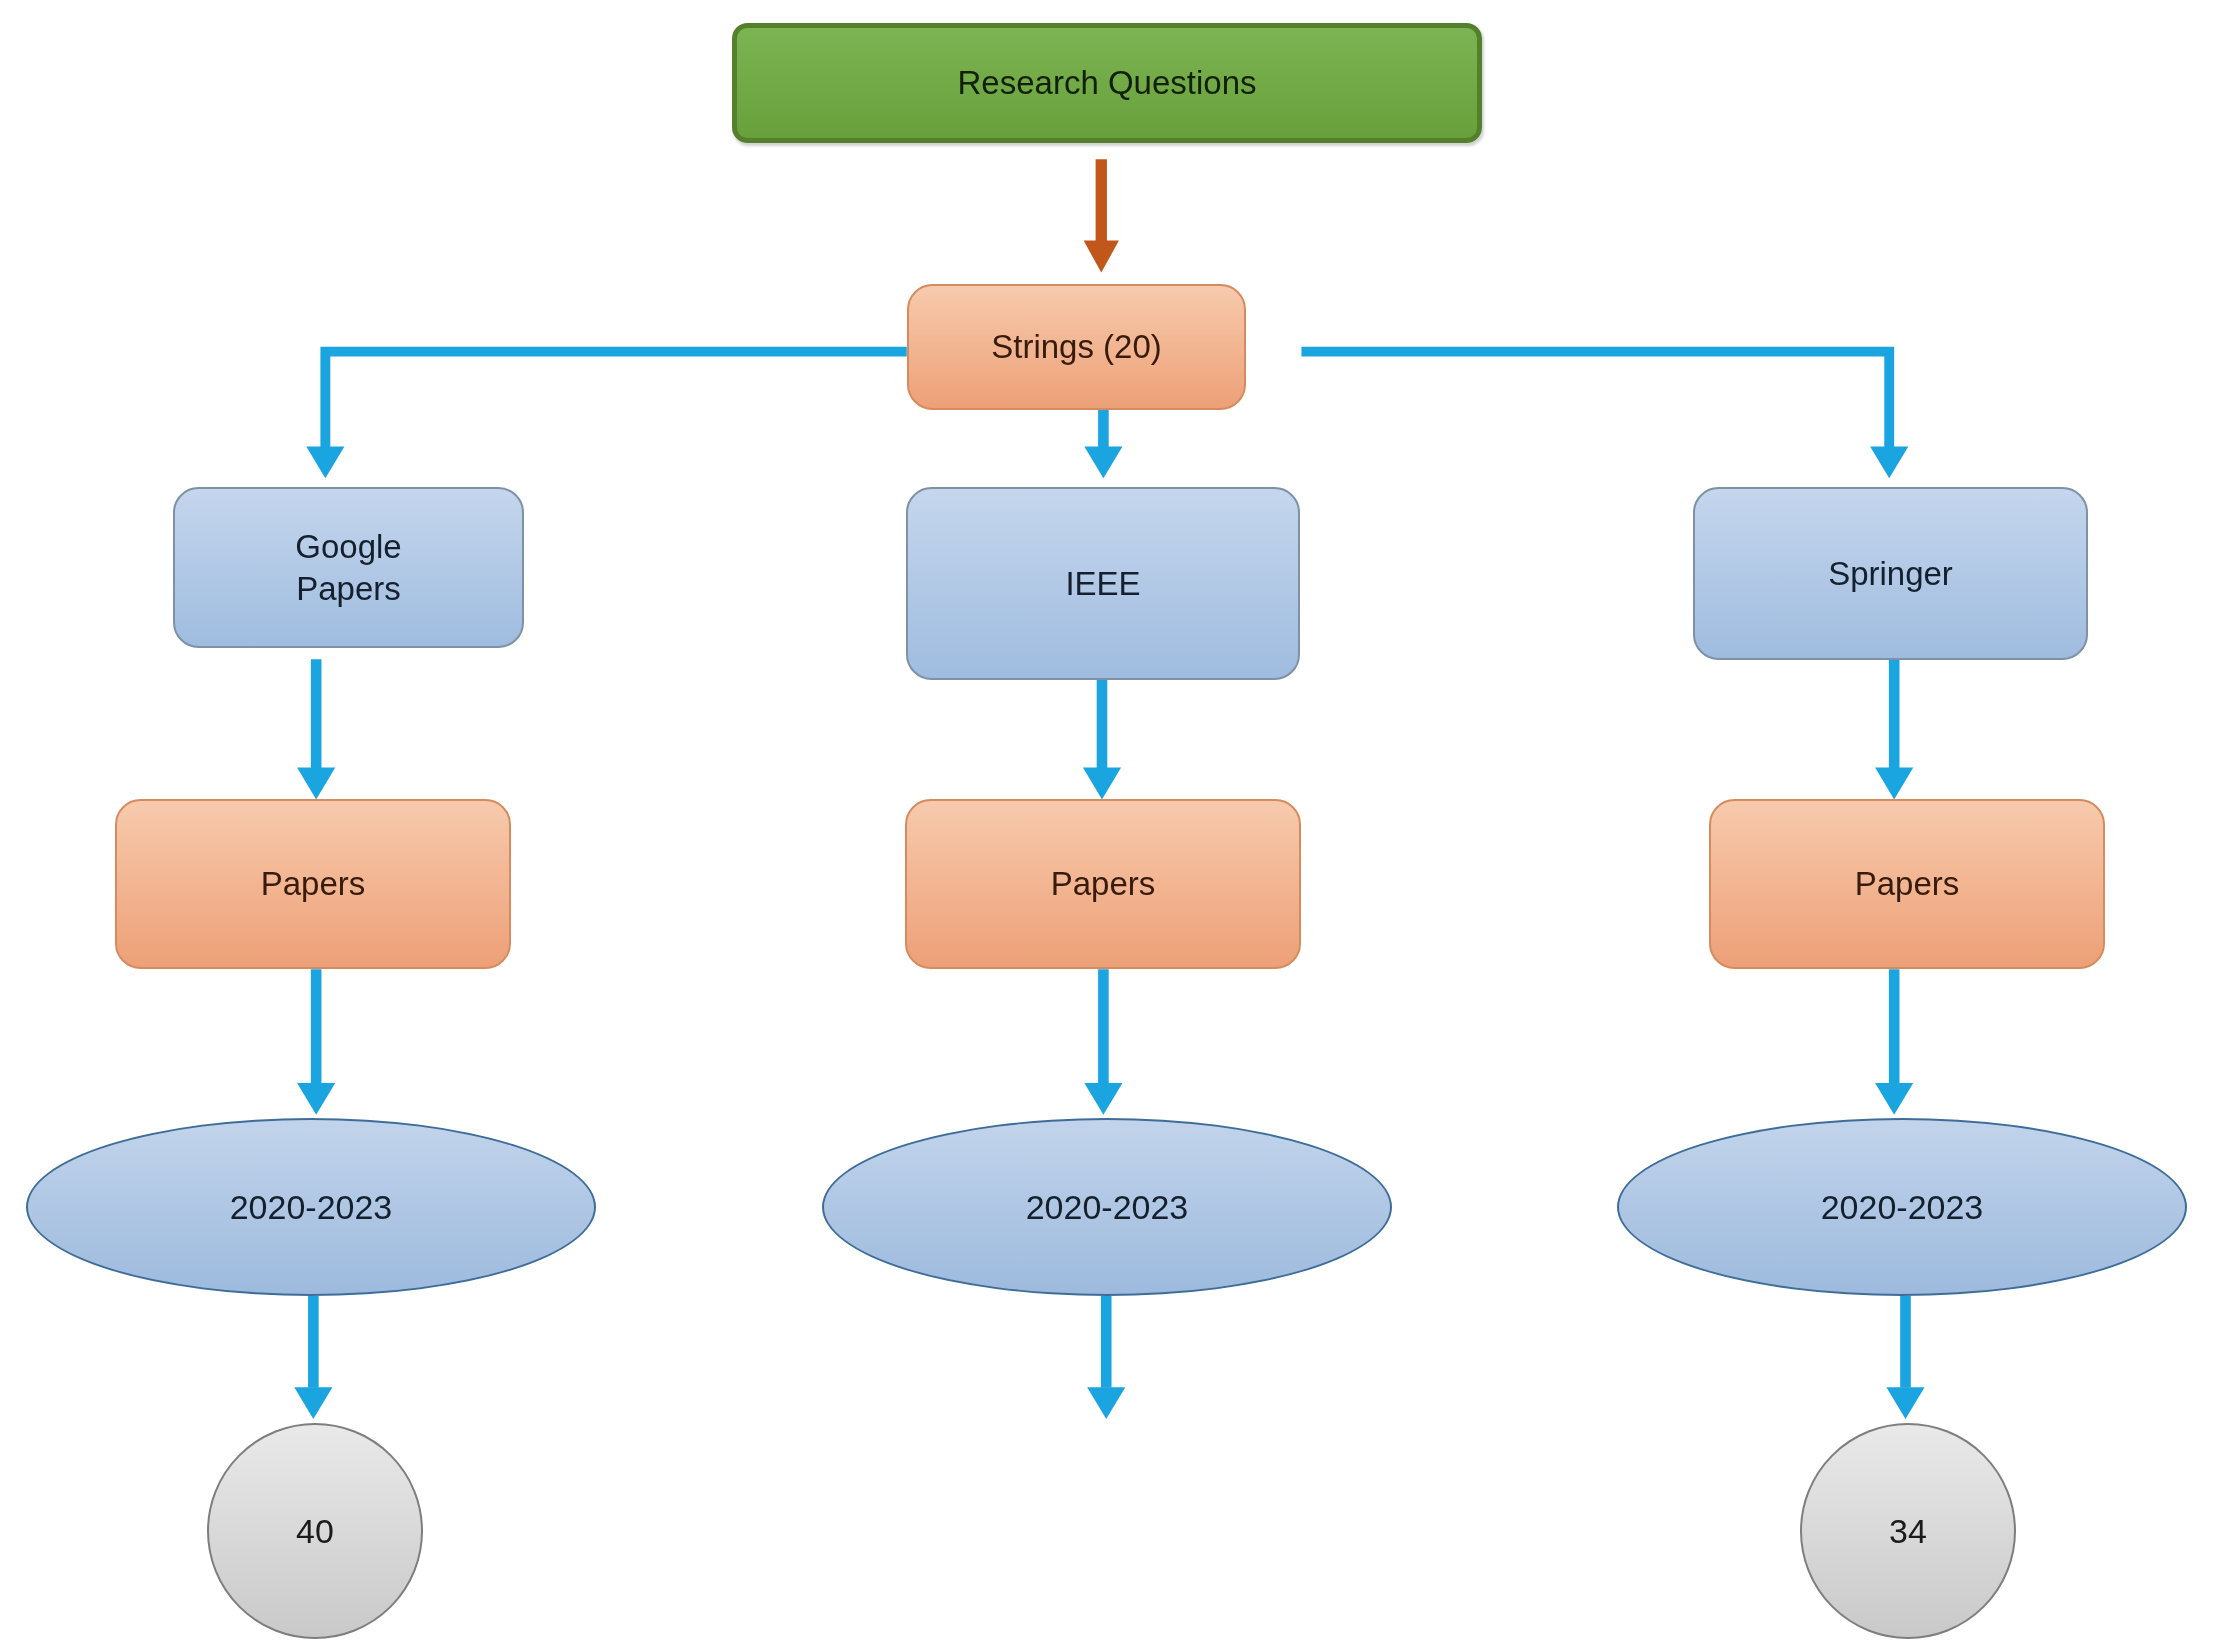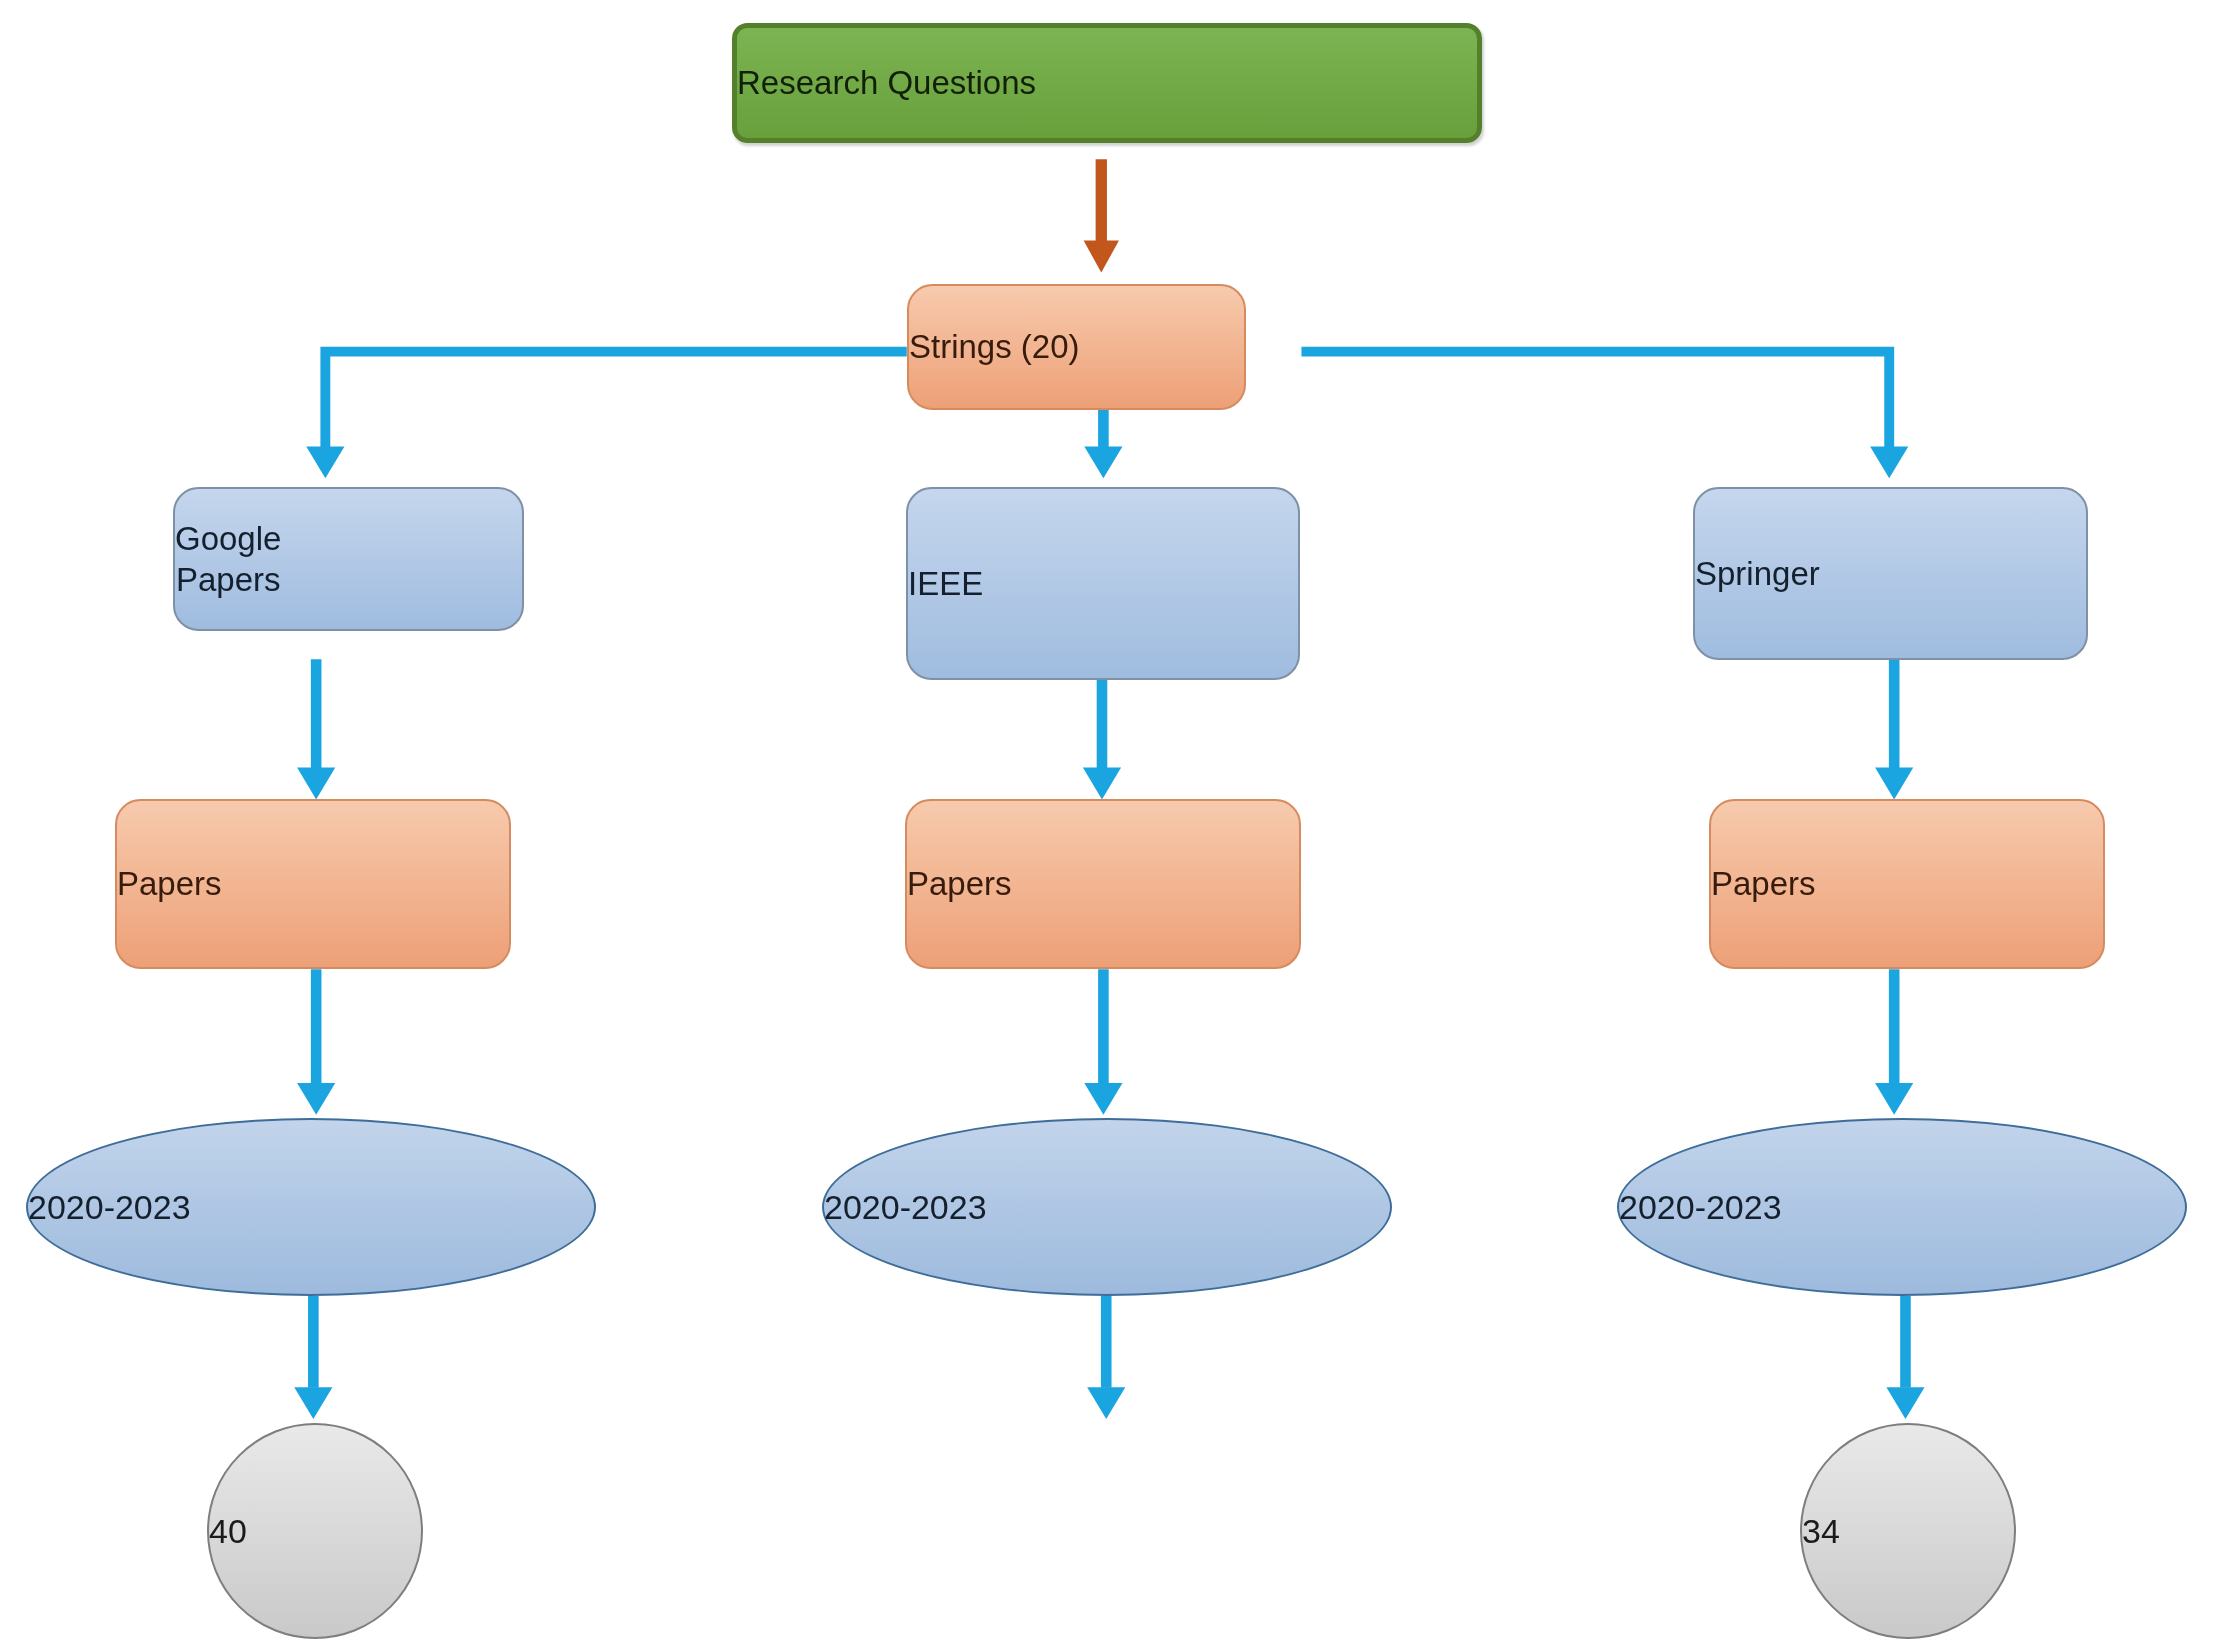--- a/index.html
+++ b/index.html
@@ -25,20 +25,21 @@
   .shaft  { stroke: var(--connector, #1BA5E0); stroke-width: 15; }
   .head   { fill: var(--connector, #1BA5E0); stroke: none; }
   .bshaft { stroke: var(--arrow-brown, #C1571A); stroke-width: 16; }
   .bhead  { fill: var(--arrow-brown, #C1571A); stroke: none; }
 
   .node {
     position: absolute;
     z-index: 2;
     display: flex;
     align-items: center;
+    justify-content: center;
     text-align: center;
     box-sizing: border-box;
     line-height: 1.25;
   }
   .rect-green {
     border-radius: 15.6px;
     border: 5px solid var(--green-border, #54802B);
     background: linear-gradient(180deg, var(--green-fill-top, #7CB453), var(--green-fill-bottom, #68A03C));
     color: var(--text-on-green, #132008);
     font-size: 33px;
@@ -141,21 +142,21 @@
   </svg>
 
   <div class="node rect-green" style="left:732px; top:23px; width:750px; height:120px;">
     <span>Research Questions</span>
   </div>
 
   <div class="node rect-peach" style="left:907px; top:284px; width:339px; height:126px;">
     <span>Strings (20)</span>
   </div>
 
-  <div class="node rect-blue" style="left:173px; top:487px; width:351px; height:144px;">
+  <div class="node rect-blue" style="left:173px; top:487px; width:351px; height:161px;">
     <span>
       <span style="display:block">Google</span>
       <span style="display:block">Papers</span>
     </span>
   </div>
   <div class="node rect-blue" style="left:906px; top:487px; width:394px; height:193px;">
     <span>IEEE</span>
   </div>
   <div class="node rect-blue" style="left:1693px; top:487px; width:395px; height:173px;">
     <span>Springer</span>

